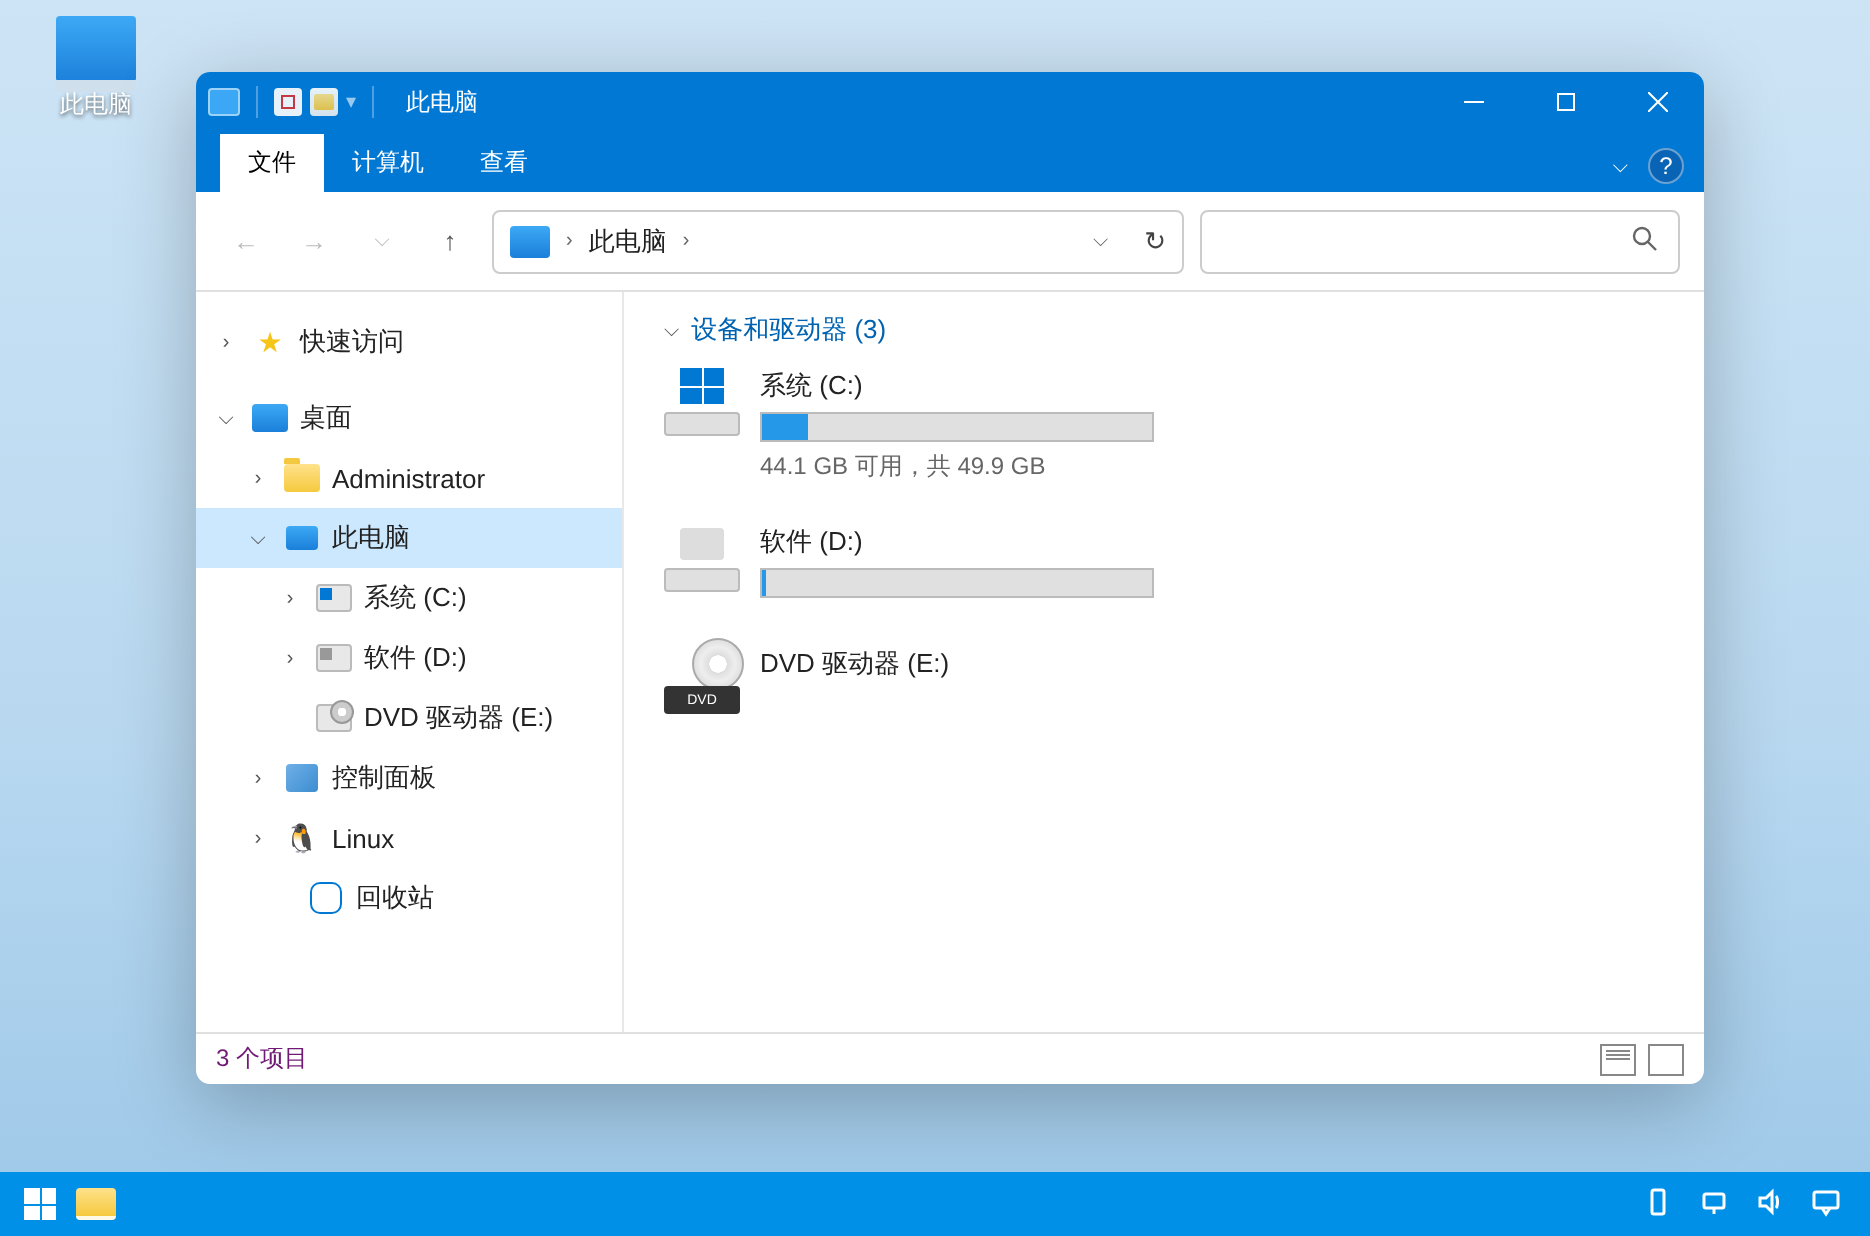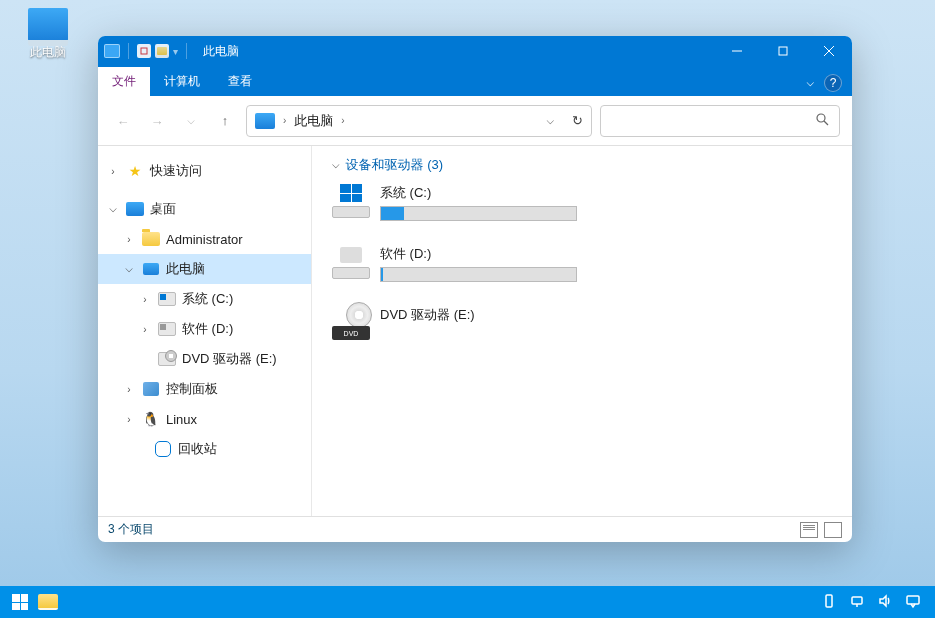--- a/index.html
+++ b/index.html
@@ -19,21 +19,21 @@
   .titlebar .qat .sq { width:14px; height:14px; background:#fff; opacity:.9; border-radius:2px; display:flex; align-items:center; justify-content:center; }
   .titlebar .qat .monitor { width:16px; height:14px; background:#3ba7f5; border:1px solid rgba(255,255,255,.5); border-radius:2px; }
   .titlebar .divider { width:1px; height:16px; background:rgba(255,255,255,.3); margin:0 4px; }
   .titlebar .ttl { padding-left:6px; }
   .titlebar .winctrl { margin-left:auto; display:flex; }
   .titlebar .winctrl .wc { width:46px; height:30px; display:flex; align-items:center; justify-content:center; font-size:10px; }
   .titlebar .winctrl .wc svg { stroke:#fff; }
   
   .ribbon-tabs { height:30px; background:#0078d4; display:flex; align-items:flex-end; font-size:12px; color:#fff; }
   .ribbon-tabs .tab { padding:6px 14px; cursor:pointer; }
-  .ribbon-tabs .tab.active { background:#fff; color:#701a75; border-radius:0; }
+  .ribbon-tabs .tab.active { background:#fff; color:#000000; border-radius:0;margin-left:12px; }
   .ribbon-right { margin-left:auto; display:flex; align-items:center; gap:10px; padding:0 10px 4px; }
   .ribbon-right .help { width:18px; height:18px; border-radius:50%; background:#0a64b5; color:#fff; font-size:12px; display:flex; align-items:center; justify-content:center; border:1px solid rgba(255,255,255,.4); }
   
   .addrbar { height:50px; border-bottom:1px solid #e0e0e0; display:flex; align-items:center; gap:8px; padding:0 12px; font-size:13px; }
   .addrbar .navbtn { width:26px; height:26px; display:flex; align-items:center; justify-content:center; color:#555; cursor:pointer; }
   .addrbar .navbtn.dis { color:#bbb; }
   .addrbar .addr-input { flex:1; display:flex; align-items:center; border:1px solid #ccc; border-radius:4px; height:32px; padding:0 8px; gap:8px; }
   .addrbar .addr-input .mon { width:20px; height:16px; background:linear-gradient(180deg,#3da9f5,#1a7fd9); border-radius:2px; }
   .addrbar .addr-input .crumb { color:#222; }
   .addrbar .addr-input .sep { color:#666; font-size:10px; }
@@ -75,21 +75,21 @@
   .drive-dvd2 { width:38px; height:34px; position:relative; }
   .drive-dvd2 .box { position:absolute; bottom:0; left:0; right:0; height:14px; background:#333; border-radius:2px; color:#fff; font-size:7px; display:flex; align-items:center; justify-content:center; }
   .drive-dvd2 .disc { position:absolute; top:-4px; right:-2px; width:26px; height:26px; border-radius:50%; background:radial-gradient(circle,#fff 0%,#fff 25%,#ddd 26%,#eee 50%,#ccc 100%); border:1px solid #aaa; }
   
   .drive-info { flex:1; }
   .drive-info .name { margin-bottom:4px; }
   .drive-info .bar { height:15px; background:#e0e0e0; border:1px solid #bbb; position:relative; margin-bottom:4px; }
   .drive-info .bar .fill { position:absolute; left:0; top:0; bottom:0; background:#2698e8; }
   .drive-info .sub { color:#666; font-size:12px; }
   
-  .statusbar { height:26px; border-top:1px solid #e0e0e0; display:flex; align-items:center; padding:12px 10px; font-size:12px; color:#0c4a6e; }
+  .statusbar { height:26px; border-top:1px solid #e0e0e0; display:flex; align-items:center; padding:12px 10px; font-size:12px; color:#701a75; }
   .statusbar .right { margin-left:auto; display:flex; gap:6px; color:#555; }
   .statusbar .right .v { width:18px; height:16px; border:1px solid #888; }
   
   
   .taskbar { position:absolute; bottom:0; left:0; right:0; height:32px; background:#0090e8; display:flex; align-items:center; padding:0 8px; gap:4px; }
   .taskbar .tico { width:24px; height:24px; display:flex; align-items:center; justify-content:center; cursor:pointer; }
   .taskbar .winlogo { width:16px; height:16px; display:grid; grid-template-columns:1fr 1fr; grid-template-rows:1fr 1fr; gap:1px; }
   .taskbar .winlogo .q { background:#fff; }
   .taskbar .explorer-ico { width:20px; height:16px; background:linear-gradient(180deg,#ffe28a,#f5c93f); border-radius:2px; border-bottom:2px solid rgba(255,255,255,.8); }
   .taskbar .tray { margin-left:auto; display:flex; align-items:center; gap:12px; color:#fff; font-size:14px; padding-right:6px; }
@@ -264,20 +264,21 @@
                   <div class="q"></div>
                 </div>
               <div class="bot"></div>
             </div>
           </div>
           <div class="drive-info">
             <div class="name">系统 (C:)</div>
             <div class="bar">
                 <div class="fill" style="width:12%"></div>
               </div>
+            <div class="sub">44.1 GB 可用，共 49.9 GB</div>
           </div>
         </div>
 
         <div class="drive-item">
           <div class="dico">
             <div class="drive-hdd plain">
               <div class="top2"></div>
               <div class="bot"></div>
             </div>
           </div>

